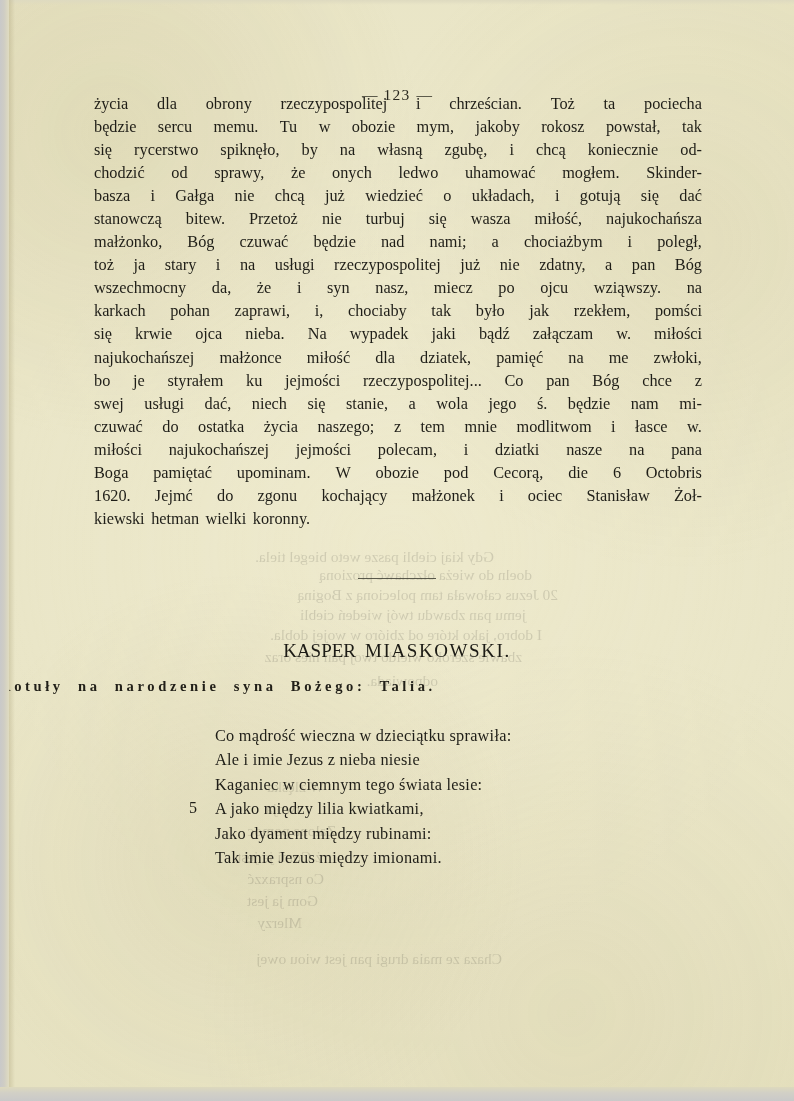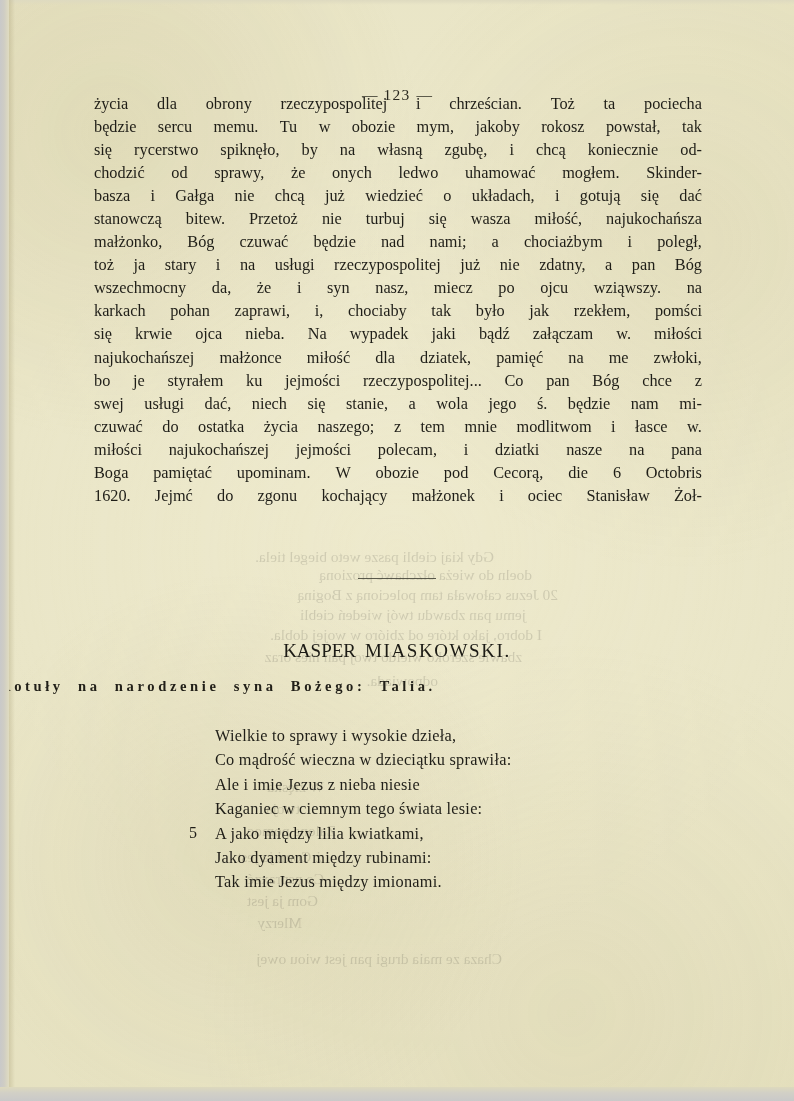--- a/index.html
+++ b/index.html
@@ -450,35 +450,37 @@
           <span>Jejmć</span>
           <span>do</span>
           <span>zgonu</span>
           <span>kochający</span>
           <span>małżonek</span>
           <span>i</span>
           <span>ociec</span>
           <span>Stanisław</span>
           <span>Żoł-</span>
         </div>
+        <div class="bodyline last">
+          <span>kiewski</span>
+          <span>hetman</span>
+          <span>wielki</span>
+          <span>koronny.</span>
+        </div>
       </div>
 
     <div class="rule"></div>
 
     <div class="author">
       <span class="gap">KASPER</span><span>MIASKOWSKI.</span>
     </div>
 
     <div class="subtitle">Rotuły na narodzenie syna Bożego: Talia.</div>
 
     <div class="poem" id="poemblock">
-        <div class="verse">
-          <span class="num"></span>
-          <span class="txt">Wielkie to sprawy i wysokie dzieła,</span>
-        </div>
         <div class="verse">
           <span class="num"></span>
           <span class="txt">Co mądrość wieczna w dzieciątku sprawiła:</span>
         </div>
         <div class="verse">
           <span class="num"></span>
           <span class="txt">Ale i imie Jezus z nieba niesie</span>
         </div>
         <div class="verse">
           <span class="num"></span>

